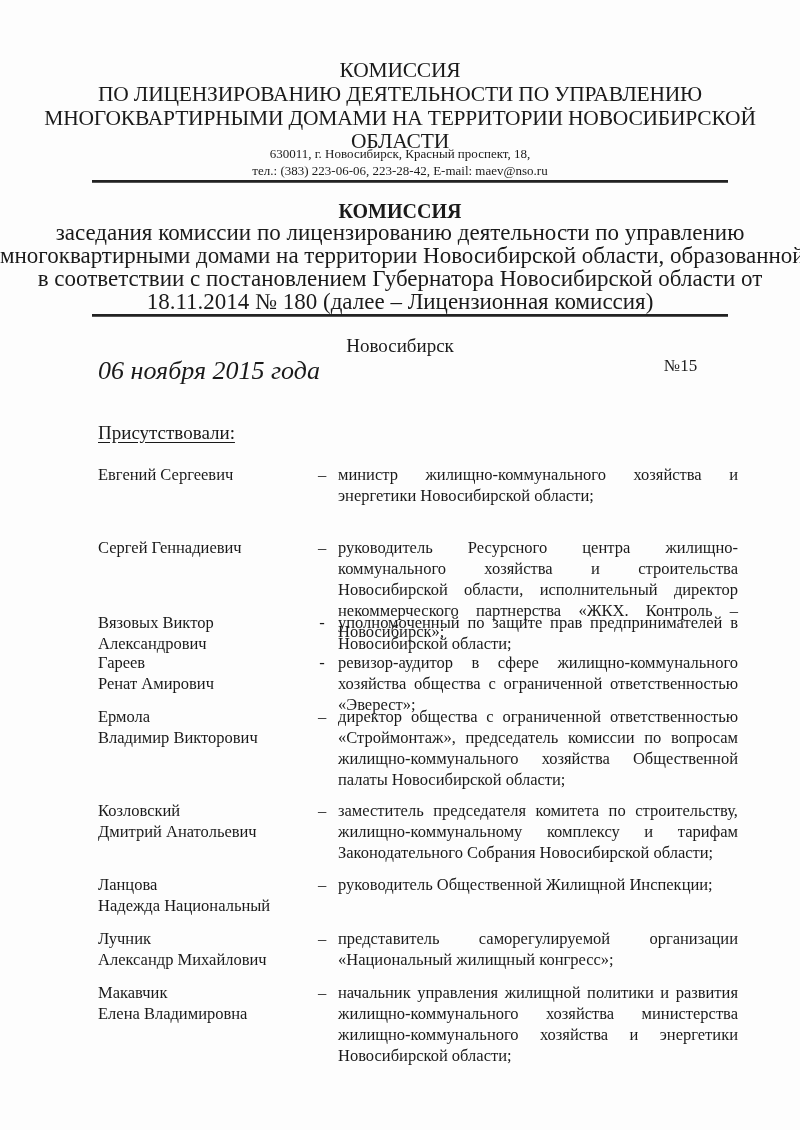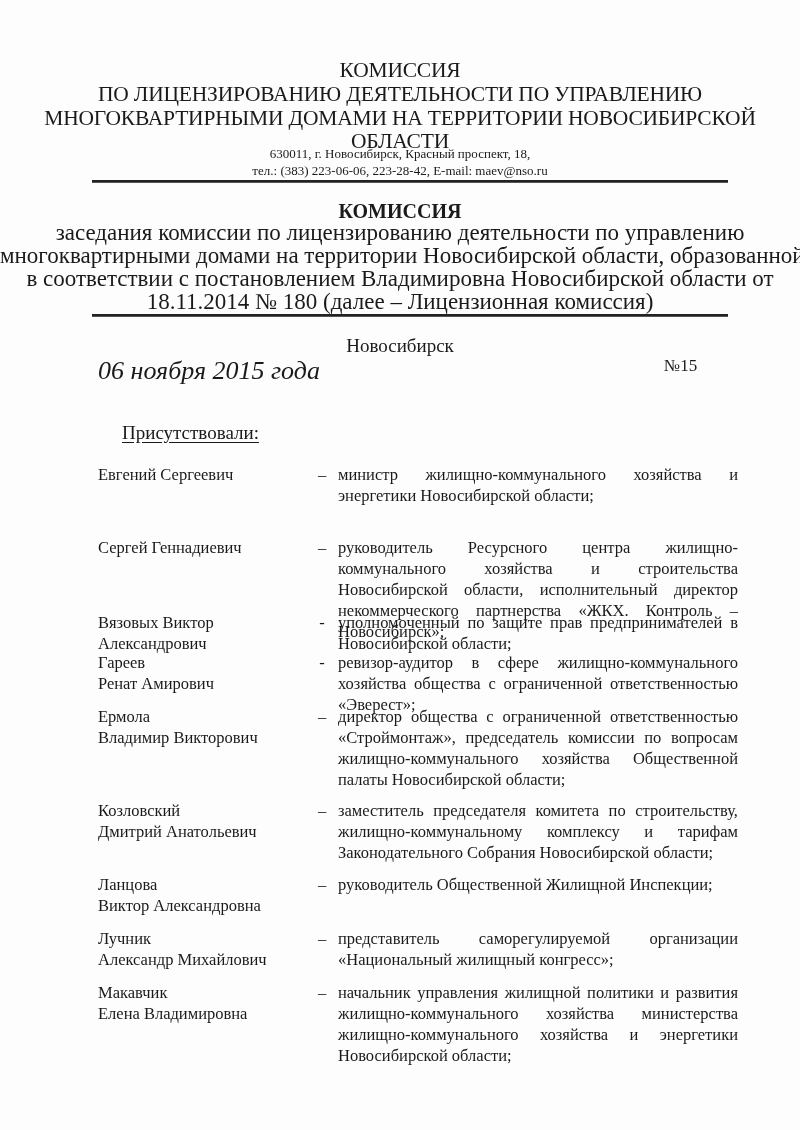--- a/index.html
+++ b/index.html
@@ -13,21 +13,21 @@
   .page { position:absolute; left:0; top:0; width:792px; height:1130px; }
   .hdr { position:absolute; left:0; width:800px; text-align:center; white-space:nowrap; }
   .h-big { font-size:21.5px; line-height:25px; letter-spacing:-0.2px; }
   .h-small { font-size:13px; line-height:17px; }
   .rule { position:absolute; left:92px; width:636px; height:0; border-top:2.5px solid #222; border-bottom:1px solid #555; }
   .title { font-weight:bold; font-size:20px; }
   .sub { font-size:23px; line-height:24px; }
   .city { position:absolute; left:0; width:800px; text-align:center; font-size:19px; top:335px; }
   .date { position:absolute; left:98px; top:356px; font-size:26px; font-style:italic; }
   .num { position:absolute; left:664px; top:356px; font-size:17px; }
-  .present { position:absolute; left:98px; top:422px; font-size:19px; text-decoration:underline; text-underline-offset:3px;margin-left:24px; }
+  .present { position:absolute; left:98px; top:422px; font-size:19px; text-decoration:underline; text-underline-offset:3px; }
   .member { position:absolute; left:0; width:800px; font-size:16.5px; line-height:21px; }
   .m-name { position:absolute; left:98px; top:0; width:210px; }
   .m-dash { position:absolute; left:314px; top:0; width:16px; text-align:center; }
   .m-desc { position:absolute; left:338px; top:0; width:400px; text-align:justify; }
 </style>
 </head>
 <body>
 
 <div class="page">
 
@@ -35,21 +35,21 @@
   <div class="hdr h-big" style="top:82px">ПО ЛИЦЕНЗИРОВАНИЮ ДЕЯТЕЛЬНОСТИ ПО УПРАВЛЕНИЮ</div>
   <div class="hdr h-big" style="top:106px">МНОГОКВАРТИРНЫМИ ДОМАМИ НА ТЕРРИТОРИИ НОВОСИБИРСКОЙ</div>
   <div class="hdr h-big" style="top:129px">ОБЛАСТИ</div>
   <div class="hdr h-small" style="top:145px">630011, г. Новосибирск, Красный проспект, 18,</div>
   <div class="hdr h-small" style="top:162px">тел.: (383) 223-06-06, 223-28-42, E-mail: maev@nso.ru</div>
   <div class="rule" style="top:180px"></div>
 
   <div class="hdr title" style="top:200px">КОМИССИЯ</div>
   <div class="hdr sub" style="top:221px">заседания комиссии по лицензированию деятельности по управлению</div>
   <div class="hdr sub" style="top:244px">многоквартирными домами на территории Новосибирской области, образованной</div>
-  <div class="hdr sub" style="top:267px">в соответствии с постановлением Владимировна Новосибирской области от</div>
+  <div class="hdr sub" style="top:267px">в соответствии с постановлением Губернатора Новосибирской области от</div>
   <div class="hdr sub" style="top:290px">18.11.2014 № 180 (далее – Лицензионная комиссия)</div>
   <div class="rule" style="top:314px"></div>
 
   <div class="city">Новосибирск</div>
   <div class="date">06 ноября 2015 года</div>
   <div class="num">№15</div>
 
   <div class="present">Присутствовали:</div>
 
   <div id="members">
@@ -95,21 +95,21 @@
         <div class="m-name">
           <div>Козловский</div>
           <div>Дмитрий Анатольевич</div>
         </div>
         <div class="m-dash">–</div>
         <div class="m-desc">заместитель председателя комитета по строительству, жилищно-коммунальному комплексу и тарифам Законодательного Собрания Новосибирской области;</div>
       </div>
       <div class="member" style="top: 874px;">
         <div class="m-name">
           <div>Ланцова</div>
-          <div>Виктор Александровна</div>
+          <div>Надежда Национальный</div>
         </div>
         <div class="m-dash">–</div>
         <div class="m-desc">руководитель Общественной Жилищной Инспекции;</div>
       </div>
       <div class="member" style="top: 928px;">
         <div class="m-name">
           <div>Лучник</div>
           <div>Александр Михайлович</div>
         </div>
         <div class="m-dash">–</div>

